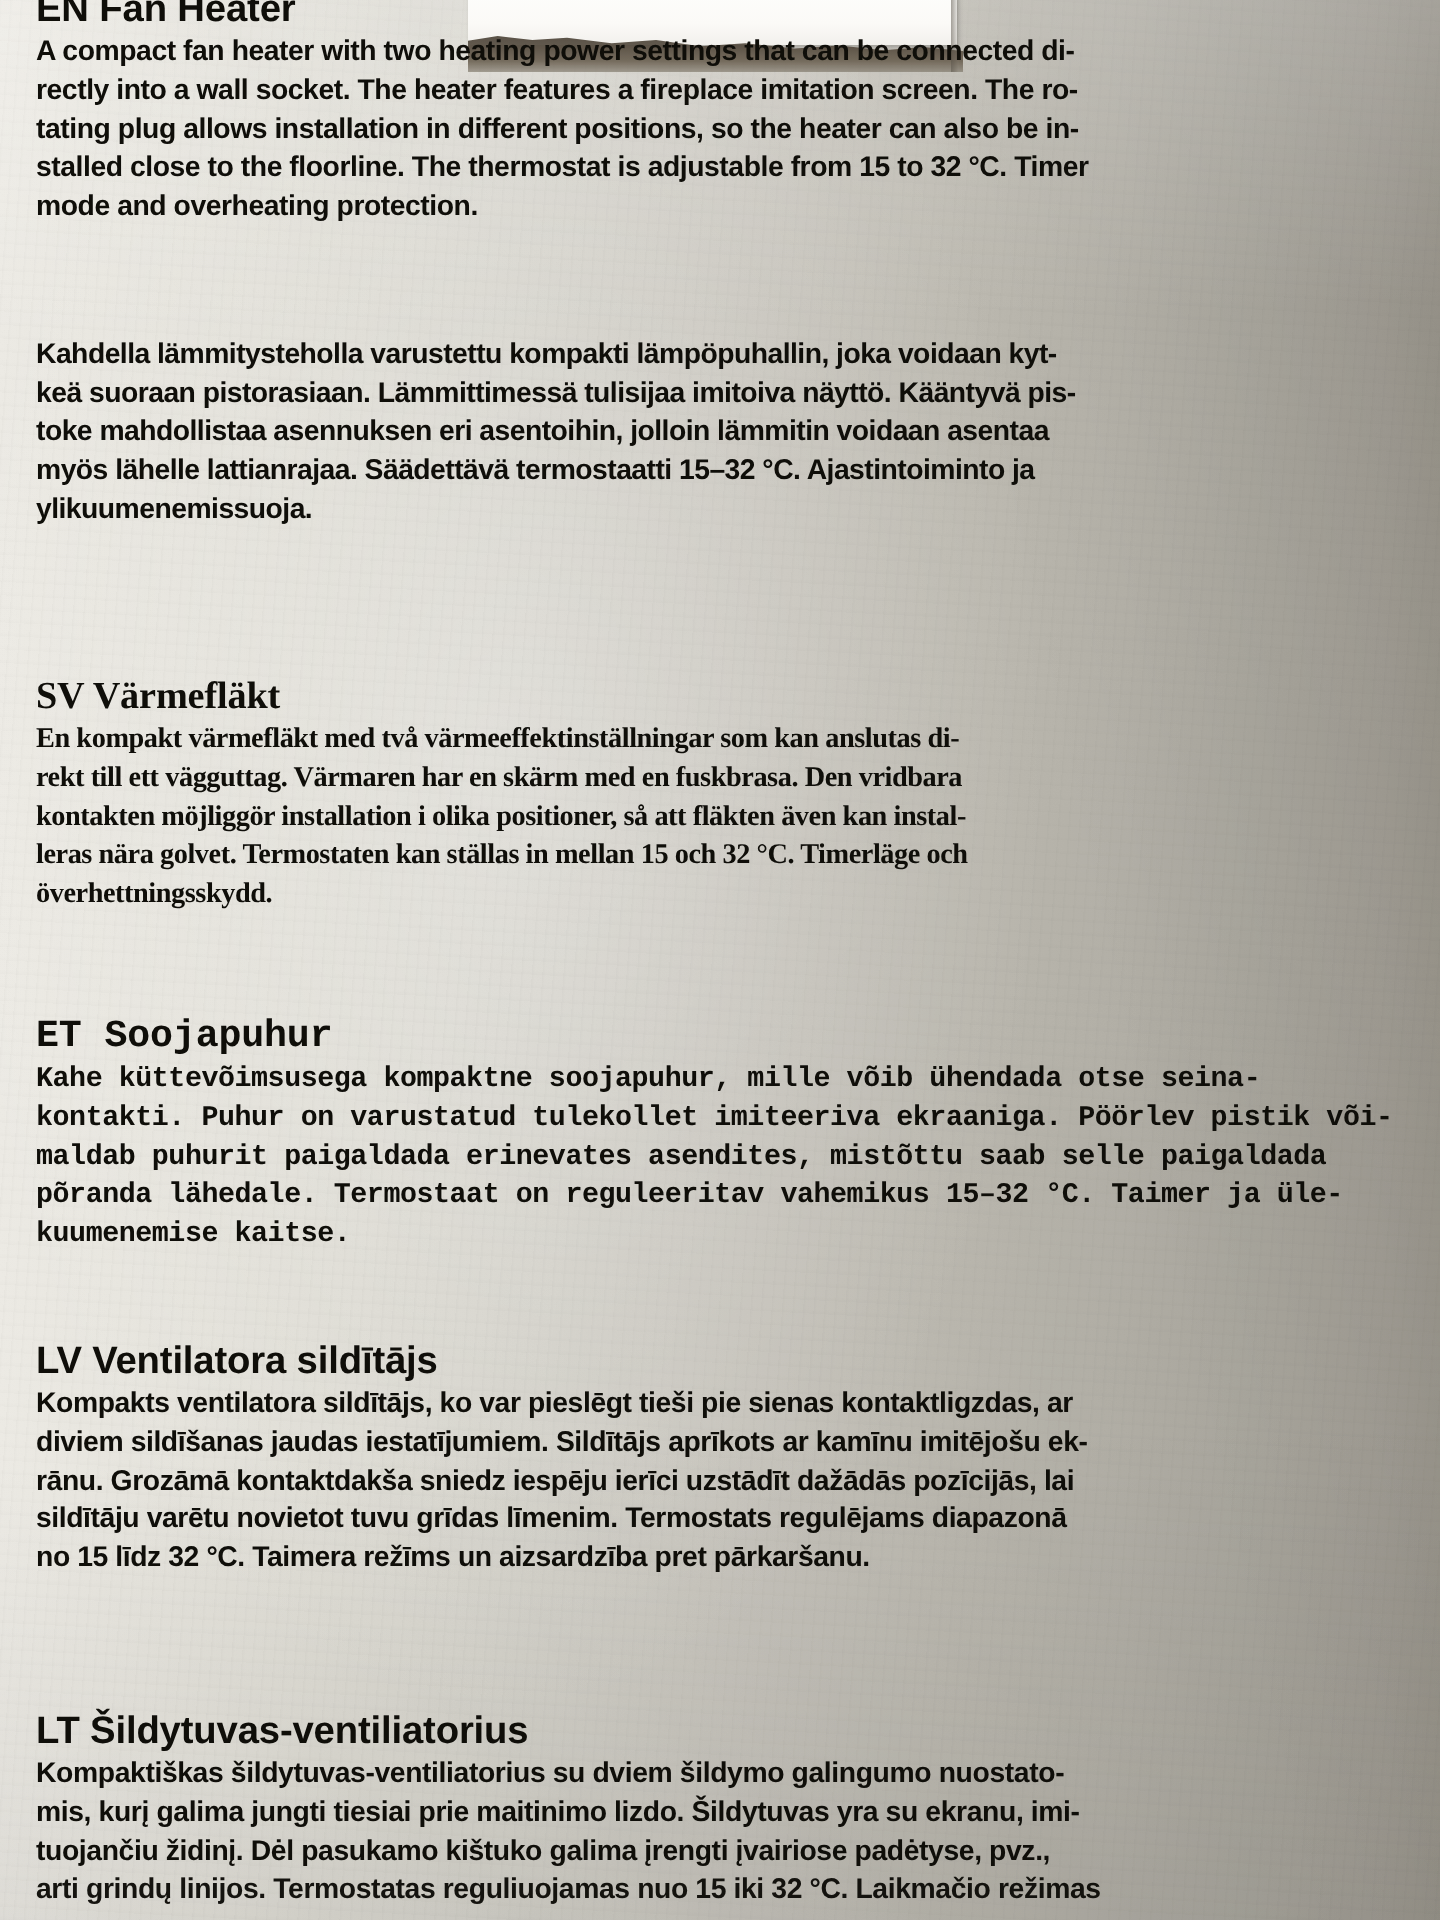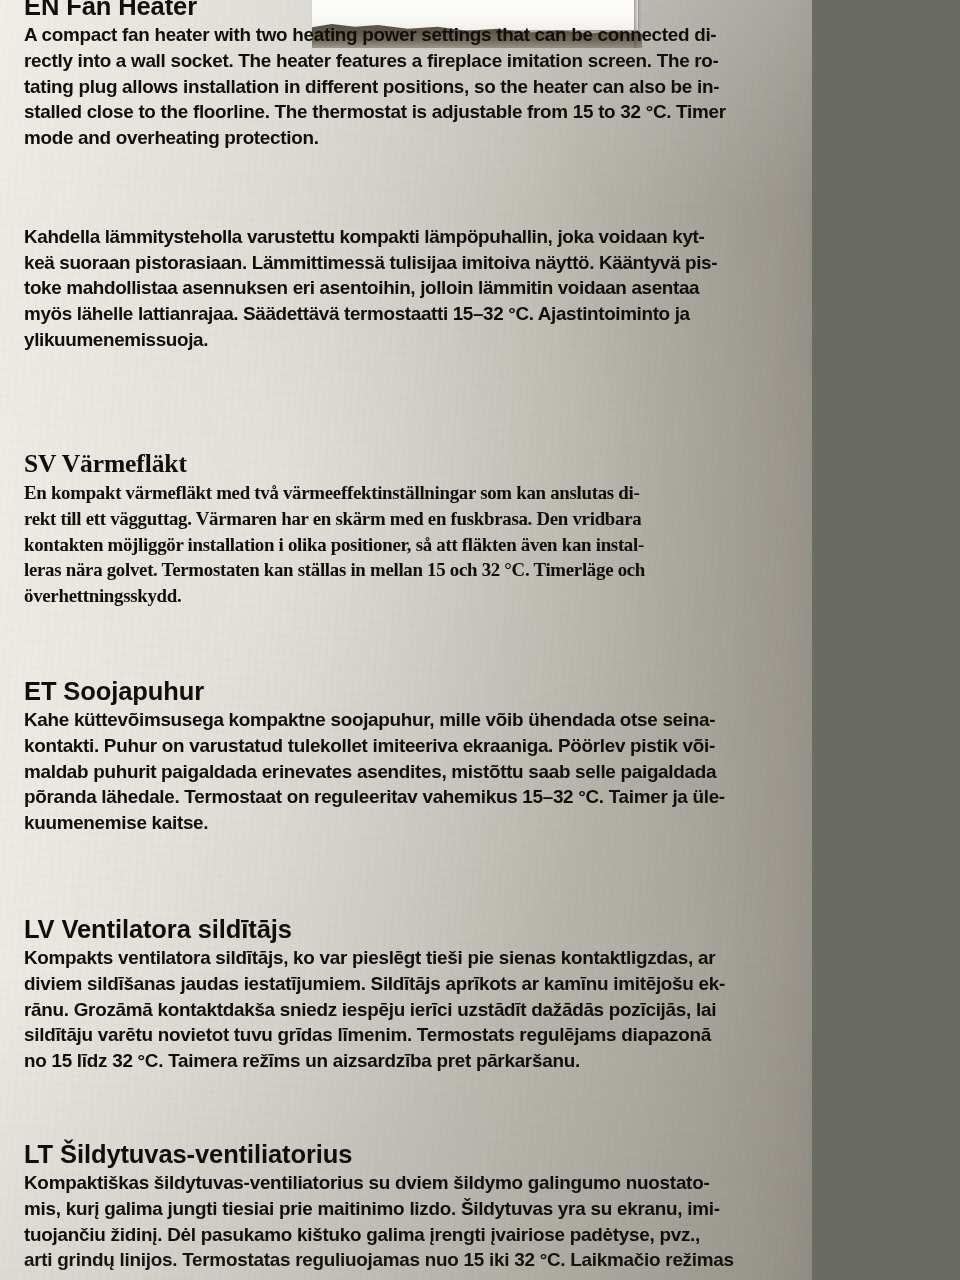--- a/index.html
+++ b/index.html
@@ -4,21 +4,21 @@
 <title>Multilingual Fan Heater Label</title>
 <style>
   html, body {
     margin: 0;
     padding: 0;
     background: #6b6b66;
   }
 
   #page {
     position: relative;
-    width: 812px;
+    width: 960px;
     height: 1280px;
     overflow: hidden;
     font-family: "Liberation Sans", "DejaVu Sans", sans-serif;
     background:
       
       radial-gradient(ellipse 520px 900px at 34% 40%, rgba(255,255,255,0.30) 0%, rgba(255,255,255,0.10) 45%, rgba(255,255,255,0) 72%),
       
       linear-gradient(90deg,
         #eceae4 0%,
         #e6e4dd 10%,
@@ -114,22 +114,22 @@
     line-height: 1.355;
     letter-spacing: -0.42px;
     margin: 0;
   }
   .body .ln { display: block; white-space: nowrap; }
 
   
   .section.en { position: absolute; left: 24px; top: -9px;   width: 912px; }
   .section.fi { position: absolute; left: 24px; top: 224px;  width: 912px; }
   .section.sv { position: absolute; left: 24px; top: 449px;  width: 912px; font-family: Liberation Serif, serif; }
-  .section.et { position: absolute; left: 24px; top: 676px;  width: 912px; }
-  .section.lv { position: absolute; left: 24px; top: 914px;  width: 912px; }
+  .section.et { position: absolute; left: 24px; top: 676px;  width: 912px; font-family: Liberation Mono, monospace; }
+  .section.lv { position: absolute; left: 24px; top: 892px;  width: 912px; }
   .section.lt { position: absolute; left: 24px; top: 1139px; width: 912px; }
 
   
   .en .body .ln { letter-spacing: -0.30px; }
   .fi .body .ln { letter-spacing: -0.36px; }
   .sv .body .ln { letter-spacing: -0.30px; }
   .et .body .ln { letter-spacing: -0.30px; }
   .lv .body .ln { letter-spacing: -0.28px; }
   .lt .body .ln { letter-spacing: -0.26px; }
 

